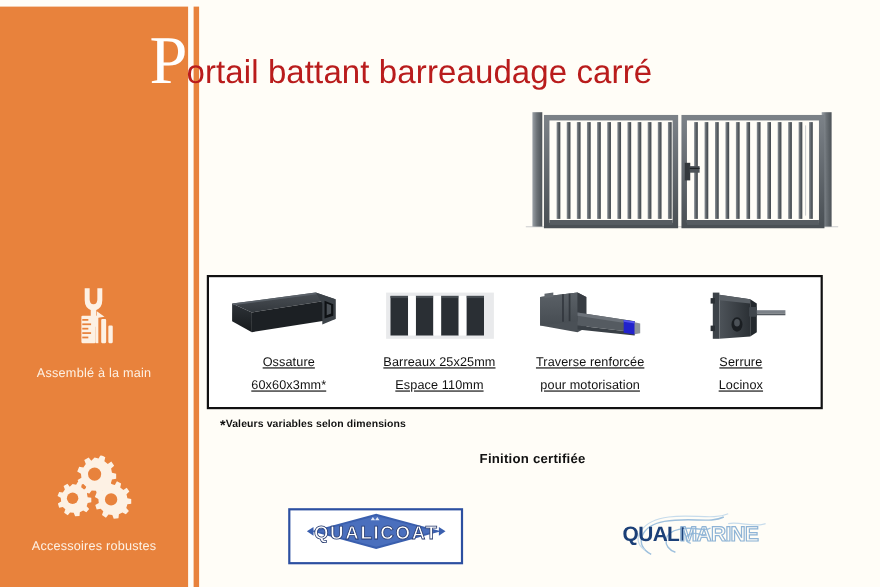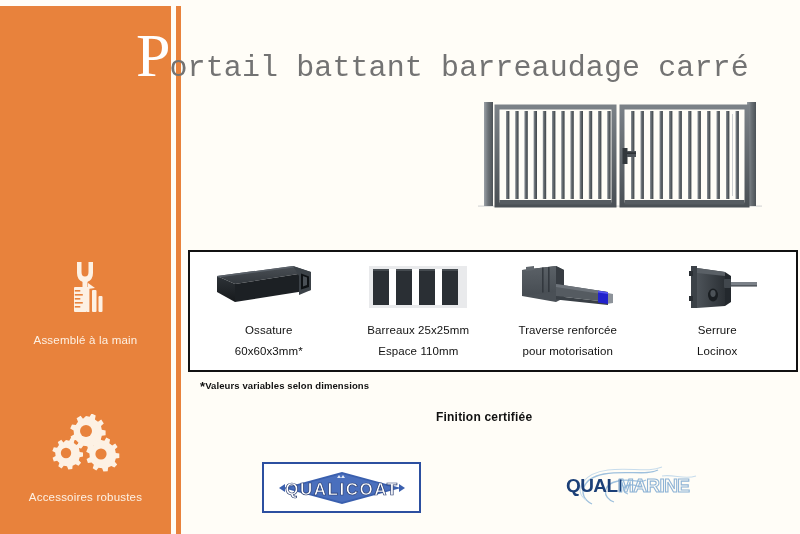--- a/index.html
+++ b/index.html
@@ -40,33 +40,33 @@
   .title-row{
     position:absolute;left:136px;top:26px;
     display:flex;align-items:baseline;
   }
   .title-p{
     font-family:"Liberation Serif",serif;
     font-size:62px;line-height:.95;color:#ffffff;font-weight:400;
     margin-right:0px;letter-spacing:-1px;
   }
   .title-rest{
-    font-family:Liberation Mono, monospace;
-    font-size:30px;color:#737373;font-weight:400;letter-spacing:.1px;
+    font-family:Liberation Sans, sans-serif;
+    font-size:30px;color:#b91c1c;font-weight:400;letter-spacing:.1px;
   }
 
   
   .gate{
     position:absolute;left:470px;top:92px;width:300px;height:128px;
   }
 
   
   .spec-panel{
-    position:absolute;left:188px;top:250px;width:610px;height:122px;
-    border:2px solid #111;background:#ffffff;box-sizing:border-box;
+    position:absolute;left:188px;top:250px;width:560px;height:122px;
+    border:2px solid #111;background:#ffffff;box-sizing:border-box;text-decoration:underline;
   }
   .spec-grid{
     display:flex;width:100%;height:100%;box-sizing:border-box;
     padding:8px 4px 4px 4px;
   }
   .spec-col{
     flex:1;display:flex;flex-direction:column;align-items:center;
   }
   .spec-art{height:55px;display:flex;align-items:center;justify-content:center;}
   .spec-l1{
@@ -86,21 +86,21 @@
   .footnote .star{font-size:13px;vertical-align:top;line-height:1;}
   .finition{
     position:absolute;left:436px;top:410px;
     font-size:12px;font-weight:bold;color:#111;letter-spacing:.2px;
   }
 
   
   .logo-qualicoat{
     position:absolute;left:262px;top:462px;width:155px;height:47px;
     border:2px solid #2c4fa0;background:#ffffff;
-    display:flex;align-items:center;justify-content:center;text-decoration:underline;
+    display:flex;justify-content:center;text-decoration:underline;
   }
   .logo-qualimarine{
     position:absolute;left:562px;top:464px;width:150px;height:42px;
   }
 </style>
 </head>
 <body>
 
 <div class="page">
 

